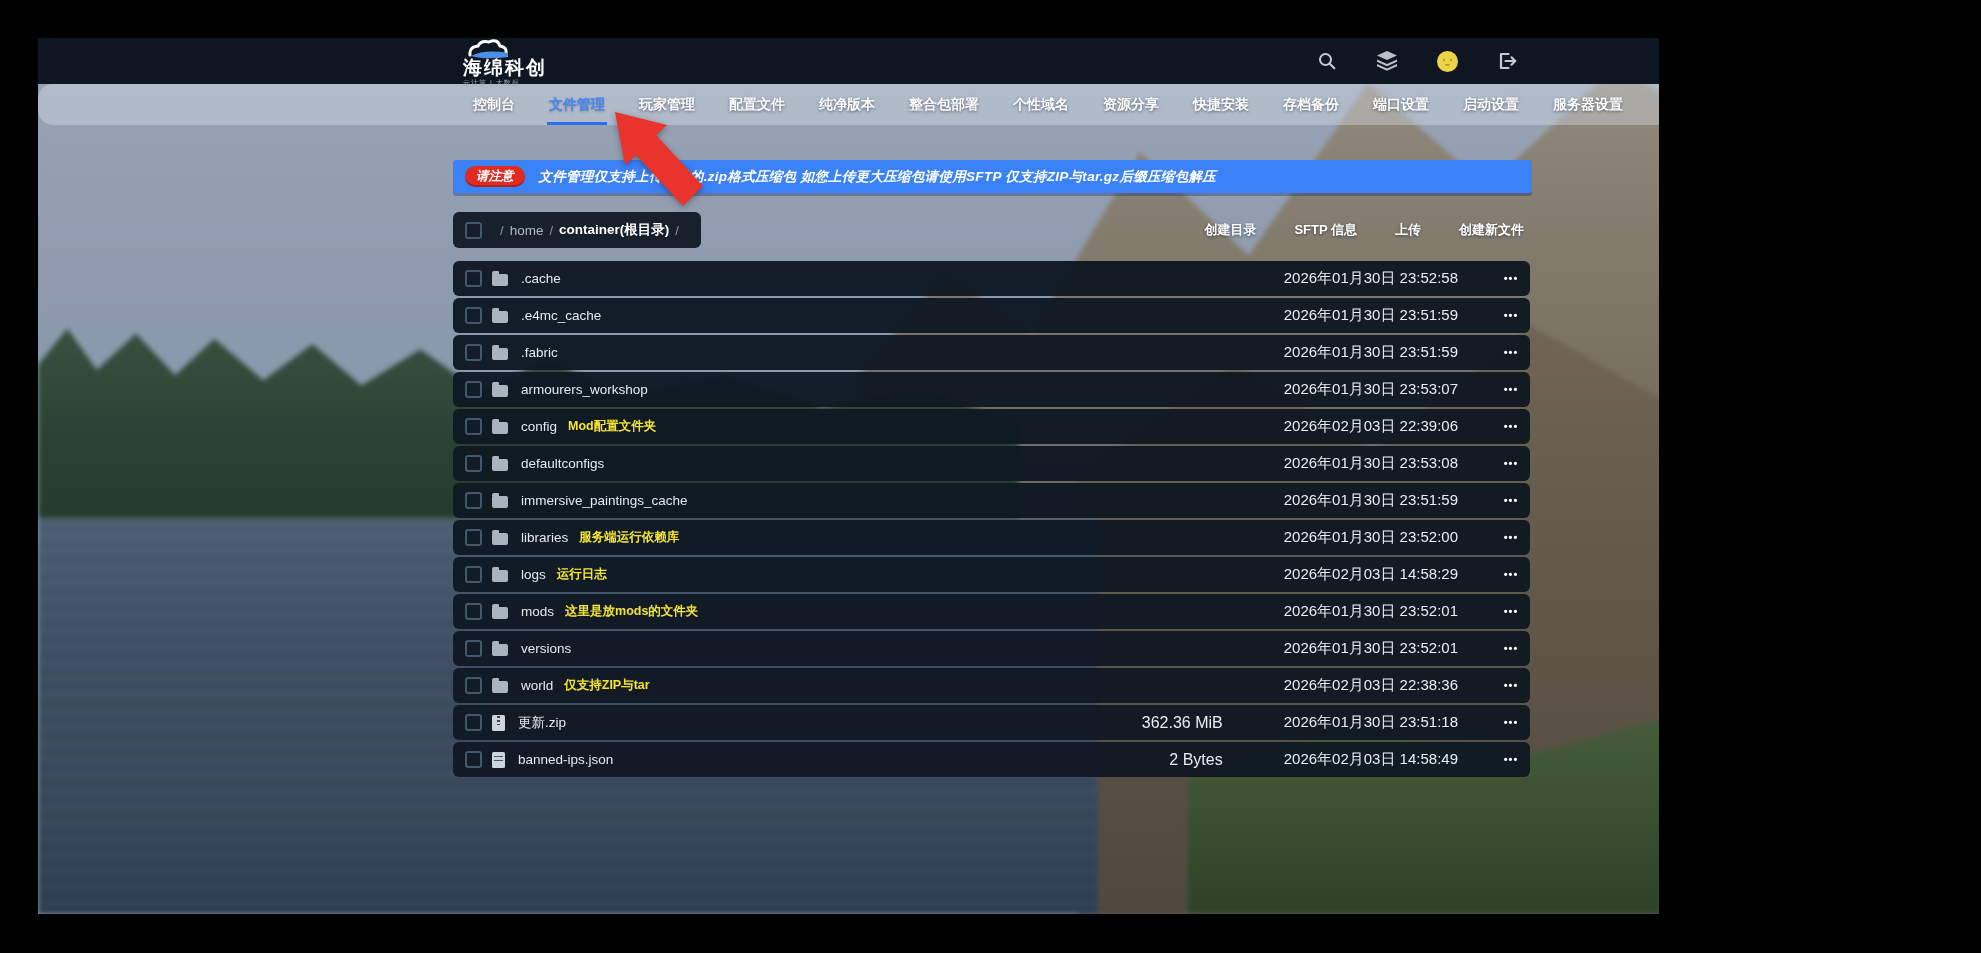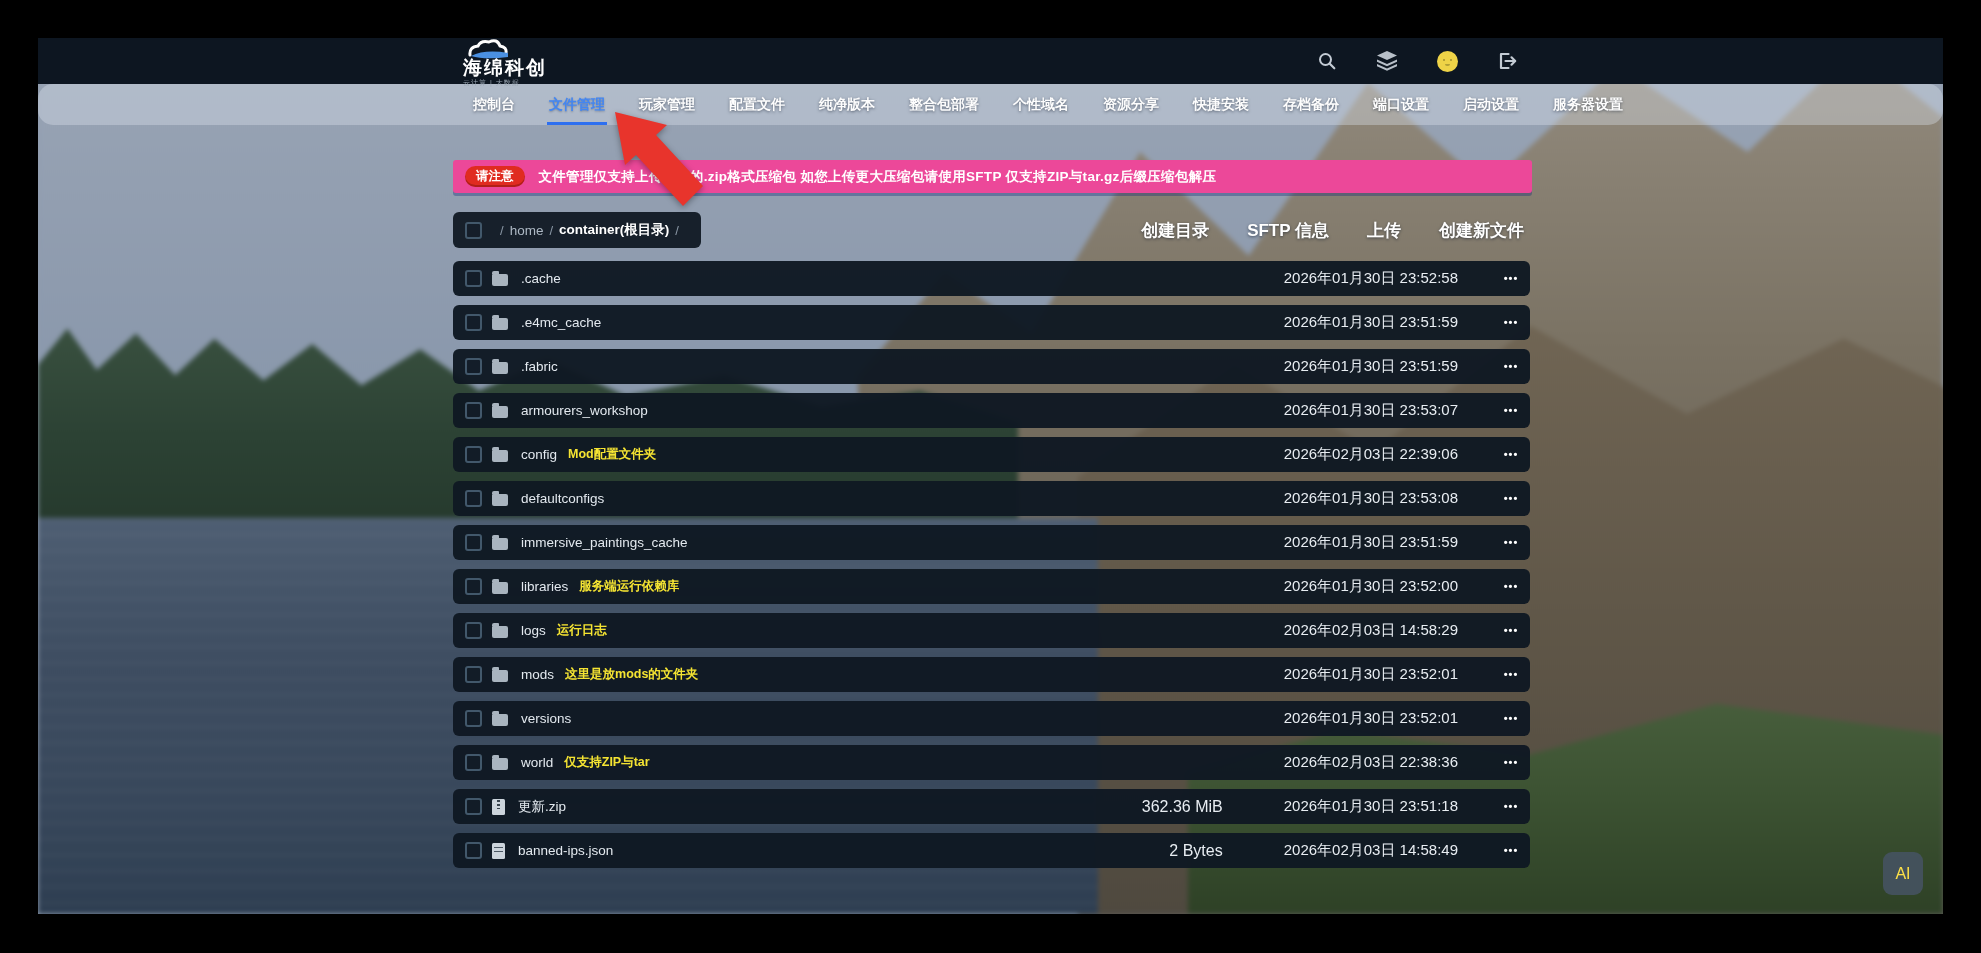--- a/index.html
+++ b/index.html
@@ -1,19 +1,19 @@
 <!DOCTYPE html>
 <html><head>
 <meta charset="utf-8">
 <style>
   * { margin:0; padding:0; box-sizing:border-box; }
   html,body { background:#000; }
   body { font-family:"Liberation Sans","DejaVu Sans",sans-serif; }
   #canvas { position:relative; width:1981px; height:953px; background:#000; overflow:hidden; }
-  #viewport { position:absolute; left:38px; top:38px; width:1905px; height:876px; overflow:hidden; background:#8d9aac; }
+  #viewport { position:absolute; left:38px; top:38px; width:1621px; height:876px; overflow:hidden; background:#8d9aac; }
 
   
   .bg { position:absolute; inset:0; filter:blur(2.5px); }
   .bg-sky { position:absolute; inset:0;
     background:linear-gradient(180deg,#9aa5b5 0%,#8e9bae 28%,#8494a9 55%,#7e8fa5 100%); }
   .bg-mountain-far { position:absolute; left:820px; top:10px; width:1085px; height:866px;
     background:linear-gradient(180deg,#938b7e 0%,#7a7263 35%,#635c50 70%,#55504a 100%);
     clip-path:polygon(0% 38%,8% 26%,16% 33%,26% 12%,36% 24%,47% 4%,58% 16%,70% 2%,82% 12%,92% 0%,100% 8%,100% 100%,0% 100%); }
   .bg-mountain-shade { position:absolute; left:1040px; top:250px; width:870px; height:630px;
     background:linear-gradient(180deg,#6f6351 0%,#5c5344 60%,#4d473c 100%);
@@ -49,43 +49,43 @@
   .tab { position:relative; height:41px; line-height:41px; font-size:14px; font-weight:bold; color:#fdfdfd;
     text-shadow:0 1px 3px rgba(20,30,45,.55); cursor:pointer; white-space:nowrap; }
   .tab.active { color:#4486f0; text-shadow:0 1px 2px rgba(10,20,40,.3); }
   .tab.active::after { content:""; position:absolute; left:-2px; right:-2px; bottom:0; height:3px; background:#2d6ff0; }
 
   
   .anno-arrow { position:absolute; left:545px; top:65px; z-index:40; pointer-events:none;
     filter:drop-shadow(0 2px 3px rgba(0,0,0,.35)); }
 
   
-  .banner { position:absolute; left:415px; top:122px; width:1079px; height:33px; background:#ec4899;
+  .banner { position:absolute; left:415px; top:122px; width:1079px; height:33px; background:#3b82f6;
     border-radius:3px; display:flex; align-items:center; padding:0 12px; z-index:30;
-    box-shadow:0 3px 0 rgba(15,40,120,.35); }
+    box-shadow:0 3px 0 rgba(15,40,120,.35);font-style:italic; }
   .banner-badge { background:#e02b20; color:#fff; font-size:12.5px; font-weight:bold; border-radius:12px;
     padding:2px 11px; margin-right:14px; white-space:nowrap; box-shadow:inset 0 -2px 0 rgba(90,10,10,.35); }
   .banner-text { color:#fff; font-size:13.5px; font-weight:600; white-space:nowrap; letter-spacing:.3px; }
 
   
   .toolbar { position:absolute; left:415px; top:174px; width:1079px; height:36px; z-index:25; }
   .crumb-box { position:absolute; left:0; top:0; height:36px; display:inline-flex; align-items:center;
     background:rgba(13,22,31,.92); border-radius:6px; padding:0 16px 0 12px; }
   .crumb-box .cb { margin-right:12px; }
   .cb { width:17px; height:17px; border:2px solid #42586b; border-radius:3px; background:rgba(20,30,42,.6); cursor:pointer; flex:none; }
   .crumb-sep { color:#8b98a6; font-size:13px; margin:0 6px; }
   .crumb-home { color:#aeb9c5; font-size:13.5px; cursor:pointer; }
   .crumb-cur { color:#fff; font-size:13.5px; font-weight:bold; cursor:pointer; }
   .toolbar-buttons { position:absolute; right:8px; top:0; height:36px; display:flex; align-items:center; gap:38px; }
-  .tbtn { color:#fff; font-size:17px; font-weight:bold; cursor:pointer; white-space:nowrap;
+  .tbtn { color:#fff; font-size:13px; font-weight:bold; cursor:pointer; white-space:nowrap;
     text-shadow:0 1px 3px rgba(15,25,40,.6); }
 
   
   .file-list { position:absolute; left:415px; top:223px; width:1077px; z-index:25; }
-  .frow { display:flex; align-items:center; height:35px; margin-bottom:9px; background:rgba(15,25,35,.97);
+  .frow { display:flex; align-items:center; height:35px; margin-bottom:2px; background:rgba(15,25,35,.97);
     border-radius:6px; padding:0 10px 0 12px; cursor:pointer; }
   .frow .cb { margin-right:10px; }
   .ficon { flex:none; position:relative; margin-right:13px; }
   .ficon.folder { width:16px; height:12px; background:#a9b4bf; border-radius:1px 2px 2px 2px; margin-top:2px; }
   .ficon.folder::before { content:""; position:absolute; left:0; top:-3px; width:7px; height:3px; background:#a9b4bf; border-radius:2px 1px 0 0; }
   .ficon.zip, .ficon.file { width:13px; height:16px; background:#ccd4dc; border-radius:1.5px; }
   .ficon.zip::before { content:""; position:absolute; left:5px; top:1px; width:3px; height:9px;
     background:repeating-linear-gradient(180deg,#39444f 0 2px,transparent 2px 4px); }
   .ficon.file::before { content:""; position:absolute; left:2px; top:4px; width:9px; height:8px;
     background:repeating-linear-gradient(180deg,#4a5662 0 1.5px,transparent 1.5px 4px); }

